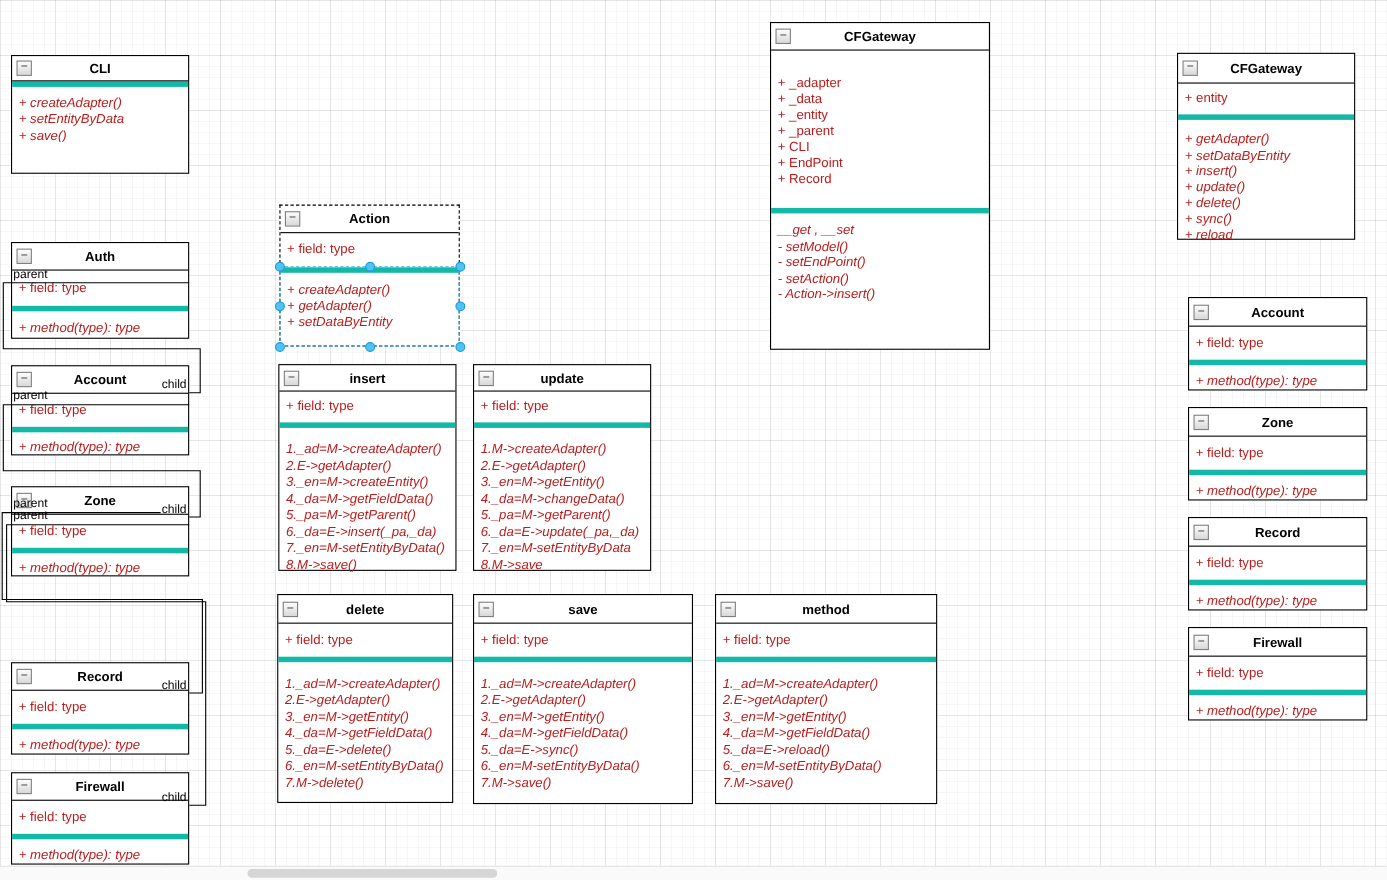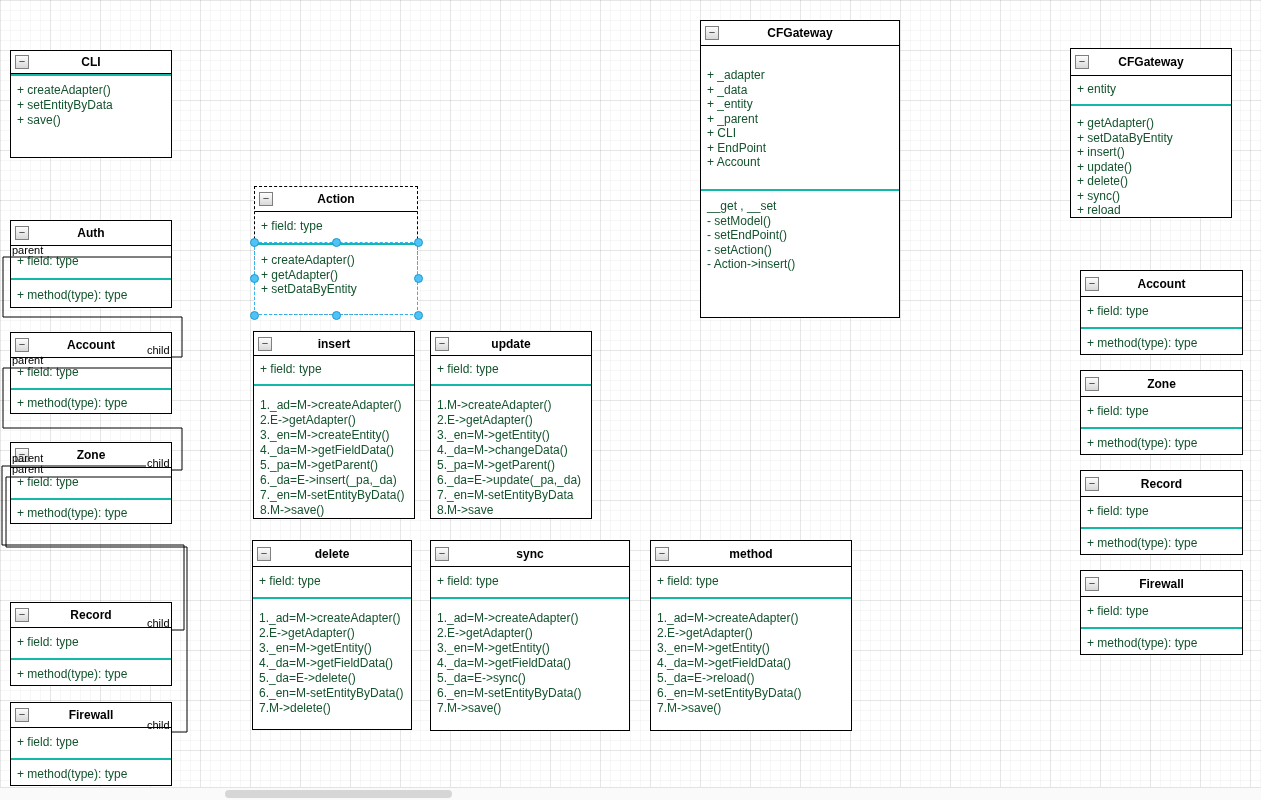--- a/index.html
+++ b/index.html
@@ -11,23 +11,23 @@
       linear-gradient(to right, rgba(0,0,0,0.03) 1px, transparent 1px),
       linear-gradient(to bottom, rgba(0,0,0,0.03) 1px, transparent 1px);
     background-size:50px 50px,50px 50px,10px 10px,10px 10px;}
   .uml-class{position:absolute;background:#fff;border:1px solid #000;box-sizing:border-box;z-index:1;}
   .uml-class.selected{border-style:dashed;}
   .uml-title{box-sizing:border-box;border-bottom:1px solid #000;font-weight:bold;font-size:12px;
     color:#000;text-align:center;position:relative;display:flex;align-items:center;justify-content:center;}
   .collapse-box{position:absolute;left:4px;top:50%;transform:translateY(-50%);width:14px;height:14px;
     box-sizing:border-box;border:1px solid #7f7f7f;background:linear-gradient(#fdfdfd,#d8d8d8);
     font-size:11px;line-height:11px;text-align:center;color:#333;font-weight:normal;}
-  .uml-section{box-sizing:border-box;padding-left:6px;font-size:12px;color:#14532d;
+  .uml-section{box-sizing:border-box;padding-left:6px;font-size:12px;color:#b91c1c;
     overflow:hidden;white-space:nowrap;}
-  .uml-section.divided{border-top:2px solid #14b8a6;}
+  .uml-section.divided{border-top:5px solid #14b8a6;font-style:italic;}
   .edge-label{position:absolute;font-size:11px;line-height:11px;color:#000;z-index:6;}
   #edge-svg{position:absolute;left:0;top:0;z-index:5;pointer-events:none;}
   polyline.edge{fill:none;stroke:#000;stroke-width:1;pointer-events:stroke;}
   .sel-rect{position:absolute;border:1px dashed #33b5f0;box-sizing:border-box;z-index:7;pointer-events:none;}
   .sel-handle{position:absolute;width:9px;height:9px;border-radius:50%;background:#4fc3f7;
     border:1px solid #1d9ad0;box-sizing:border-box;z-index:8;}
   .hscrollbar{position:absolute;left:0;bottom:0;width:100%;height:12px;background:#fafafa;
     border-top:1px solid #e3e3e3;z-index:10;}
   .hthumb{position:absolute;top:2px;height:8px;background:#d6d6d6;border-radius:4px;}
 </style>
@@ -178,21 +178,21 @@
         <div>3._en=M-&gt;getEntity()</div>
         <div>4._da=M-&gt;getFieldData()</div>
         <div>5._da=E-&gt;delete()</div>
         <div>6._en=M-setEntityByData()</div>
         <div>7.M-&gt;delete()</div>
       </div>
     </div>
     <div class="uml-class" style="left: 430px; top: 540px; width: 200px; height: 191px;">
       <div class="uml-title" style="height: 26px;">
         <div class="collapse-box">−</div>
-        <div>sync</div>
+        <div>save</div>
       </div>
       <div class="uml-section" style="height: 30px; padding-top: 7px; line-height: 14.5px;">
         <div>+ field: type</div>
       </div>
       <div class="uml-section divided" style="height: 135px; padding-top: 12px; line-height: 15px;">
         <div>1._ad=M-&gt;createAdapter()</div>
         <div>2.E-&gt;getAdapter()</div>
         <div>3._en=M-&gt;getEntity()</div>
         <div>4._da=M-&gt;getFieldData()</div>
         <div>5._da=E-&gt;sync()</div>
@@ -223,21 +223,21 @@
         <div class="collapse-box">−</div>
         <div>CFGateway</div>
       </div>
       <div class="uml-section" style="height: 143px; padding-top: 22px; line-height: 14.5px;">
         <div>+ _adapter</div>
         <div>+ _data</div>
         <div>+ _entity</div>
         <div>+ _parent</div>
         <div>+ CLI</div>
         <div>+ EndPoint</div>
-        <div>+ Account</div>
+        <div>+ Record</div>
       </div>
       <div class="uml-section divided" style="height: 130px; padding-top: 8px; line-height: 14.5px;">
         <div>__get , __set</div>
         <div>- setModel()</div>
         <div>- setEndPoint()</div>
         <div>- setAction()</div>
         <div>- Action-&gt;insert()</div>
       </div>
     </div>
     <div class="uml-class" style="left: 1070px; top: 48px; width: 162px; height: 170px;">

